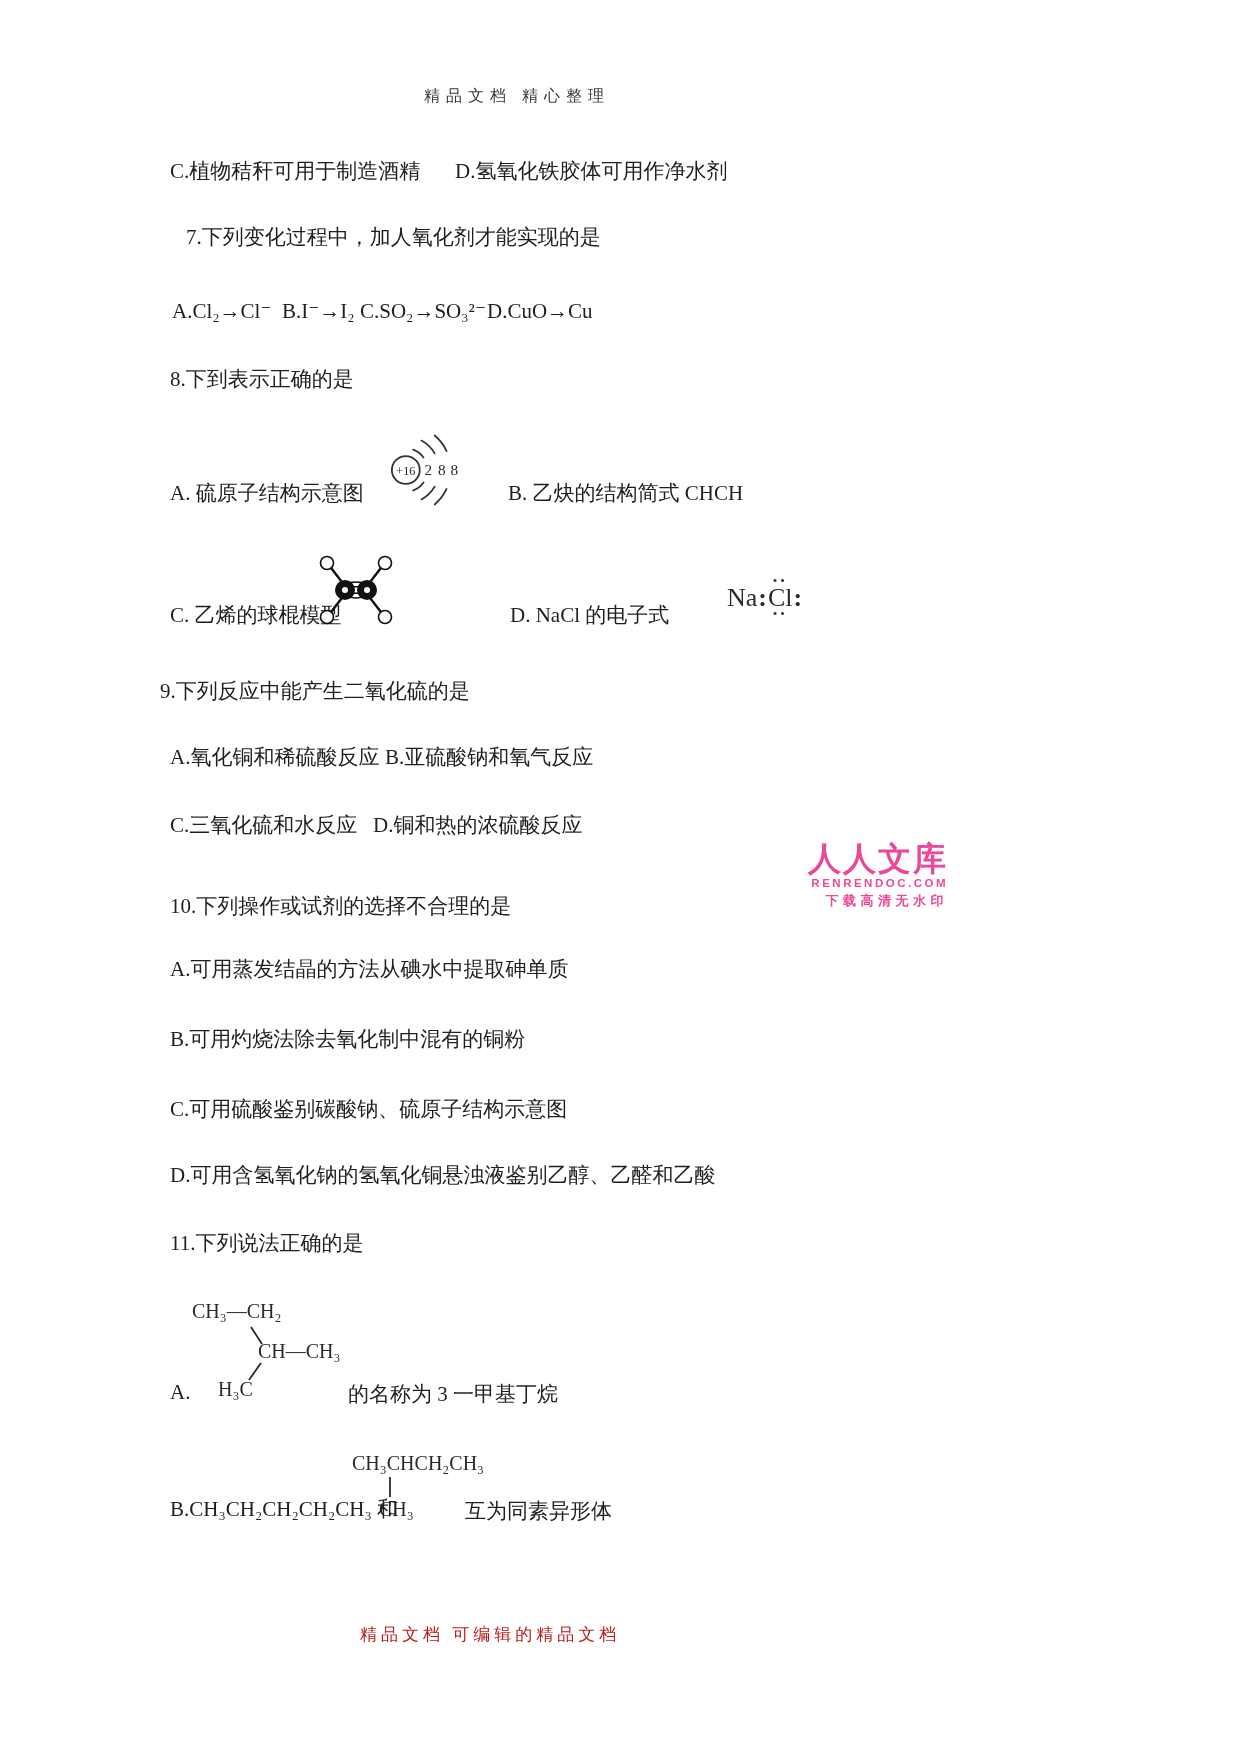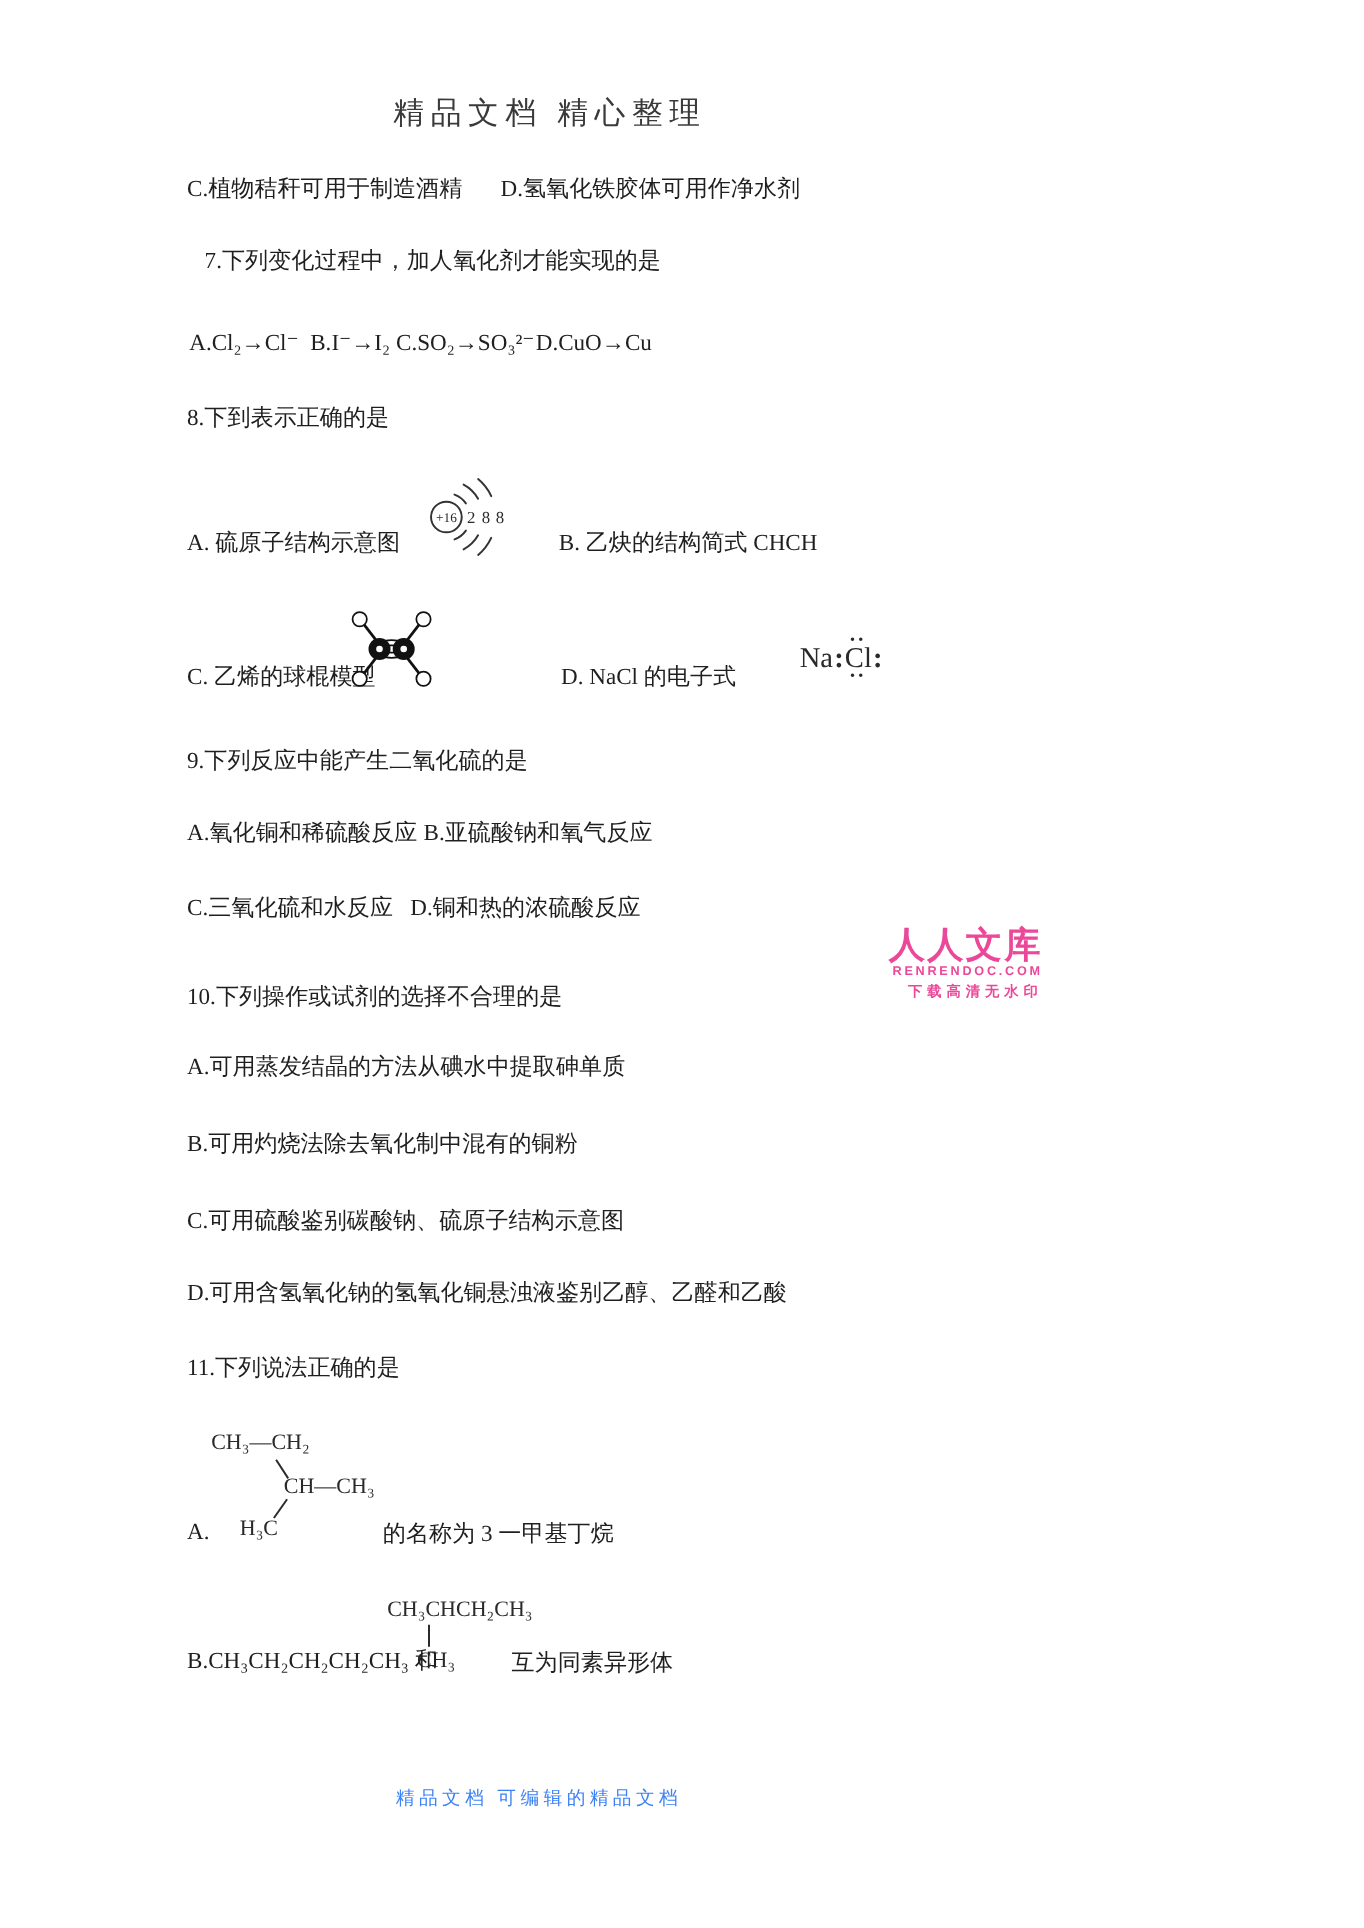--- a/index.html
+++ b/index.html
@@ -1,20 +1,20 @@
 <!DOCTYPE html>
 <html><head>
 <meta charset="utf-8">
 <style>
   html,body{margin:0;padding:0;background:#ffffff;}
   .page{position:relative;width:1240px;height:1753px;background:#ffffff;overflow:hidden;
         font-family:"Liberation Serif","DejaVu Serif",serif;color:#1f1f1f;}
   .t{position:absolute;font-size:21px;white-space:pre;line-height:1.25;}
-  .hdr{width:1000px;text-align:center;font-size:28px;letter-spacing:6px;color:#3a3a3a;}
-  .ftr{width:980px;text-align:center;font-size:17px;letter-spacing:4px;color:#3b82f6;}
+  .hdr{width:1000px;text-align:center;font-size:16px;letter-spacing:6px;color:#3a3a3a;margin-left:17px;}
+  .ftr{width:980px;text-align:center;font-size:17px;letter-spacing:4px;color:#b91c1c;}
   .wm{position:absolute;color:#ec4899;text-align:right;}
   .wm .wm-brand{font-size:33px;font-weight:bold;letter-spacing:2px;line-height:1.0;
                 font-family:"Liberation Sans","DejaVu Sans",sans-serif;}
   .wm .wm-domain{font-size:11.5px;letter-spacing:2.5px;font-weight:bold;margin-top:2px;
                 font-family:"Liberation Sans","DejaVu Sans",sans-serif;}
   .wm .wm-tagline{font-size:13px;letter-spacing:4.5px;font-weight:bold;margin-top:3px;
                 font-family:"Liberation Sans","DejaVu Sans",sans-serif;}
   svg{position:absolute;overflow:visible;}
   .struct{position:absolute;}
   .struct .s{position:absolute;font-size:20px;white-space:pre;color:#2a2a2a;}
@@ -89,21 +89,21 @@
     <circle cx="29" cy="38" r="10" fill="#111"></circle>
     <circle cx="51" cy="38" r="10" fill="#111"></circle>
     <circle cx="29" cy="38" r="3" fill="#ffffff"></circle>
     <circle cx="51" cy="38" r="3" fill="#ffffff"></circle>
   </svg>
 
   <span class="lewis" style="left:727px;top:583px;">
     <span>Na</span><span class="lw-colon">:</span><span class="lw-cl"><i class="dt dt-top">••</i><span>Cl</span><i class="dt dt-bot">••</i></span><span class="lw-colon">:</span>
   </span>
 
-  <span class="t" style="left:170px;top:678px;">9.下列反应中能产生二氧化硫的是</span>
+  <span class="t" style="left:160px;top:678px;">9.下列反应中能产生二氧化硫的是</span>
   <span class="t" style="left:170px;top:744px;">A.氧化铜和稀硫酸反应</span>
   <span class="t" style="left:385px;top:744px;">B.亚硫酸钠和氧气反应</span>
   <span class="t" style="left:170px;top:812px;">C.三氧化硫和水反应</span>
   <span class="t" style="left:373px;top:812px;">D.铜和热的浓硫酸反应</span>
 
   <div class="wm" style="left:808px;top:842px;">
     <div class="wm-brand">人人文库</div>
     <div class="wm-domain">RENRENDOC.COM</div>
     <div class="wm-tagline">下载高清无水印</div>
   </div>

